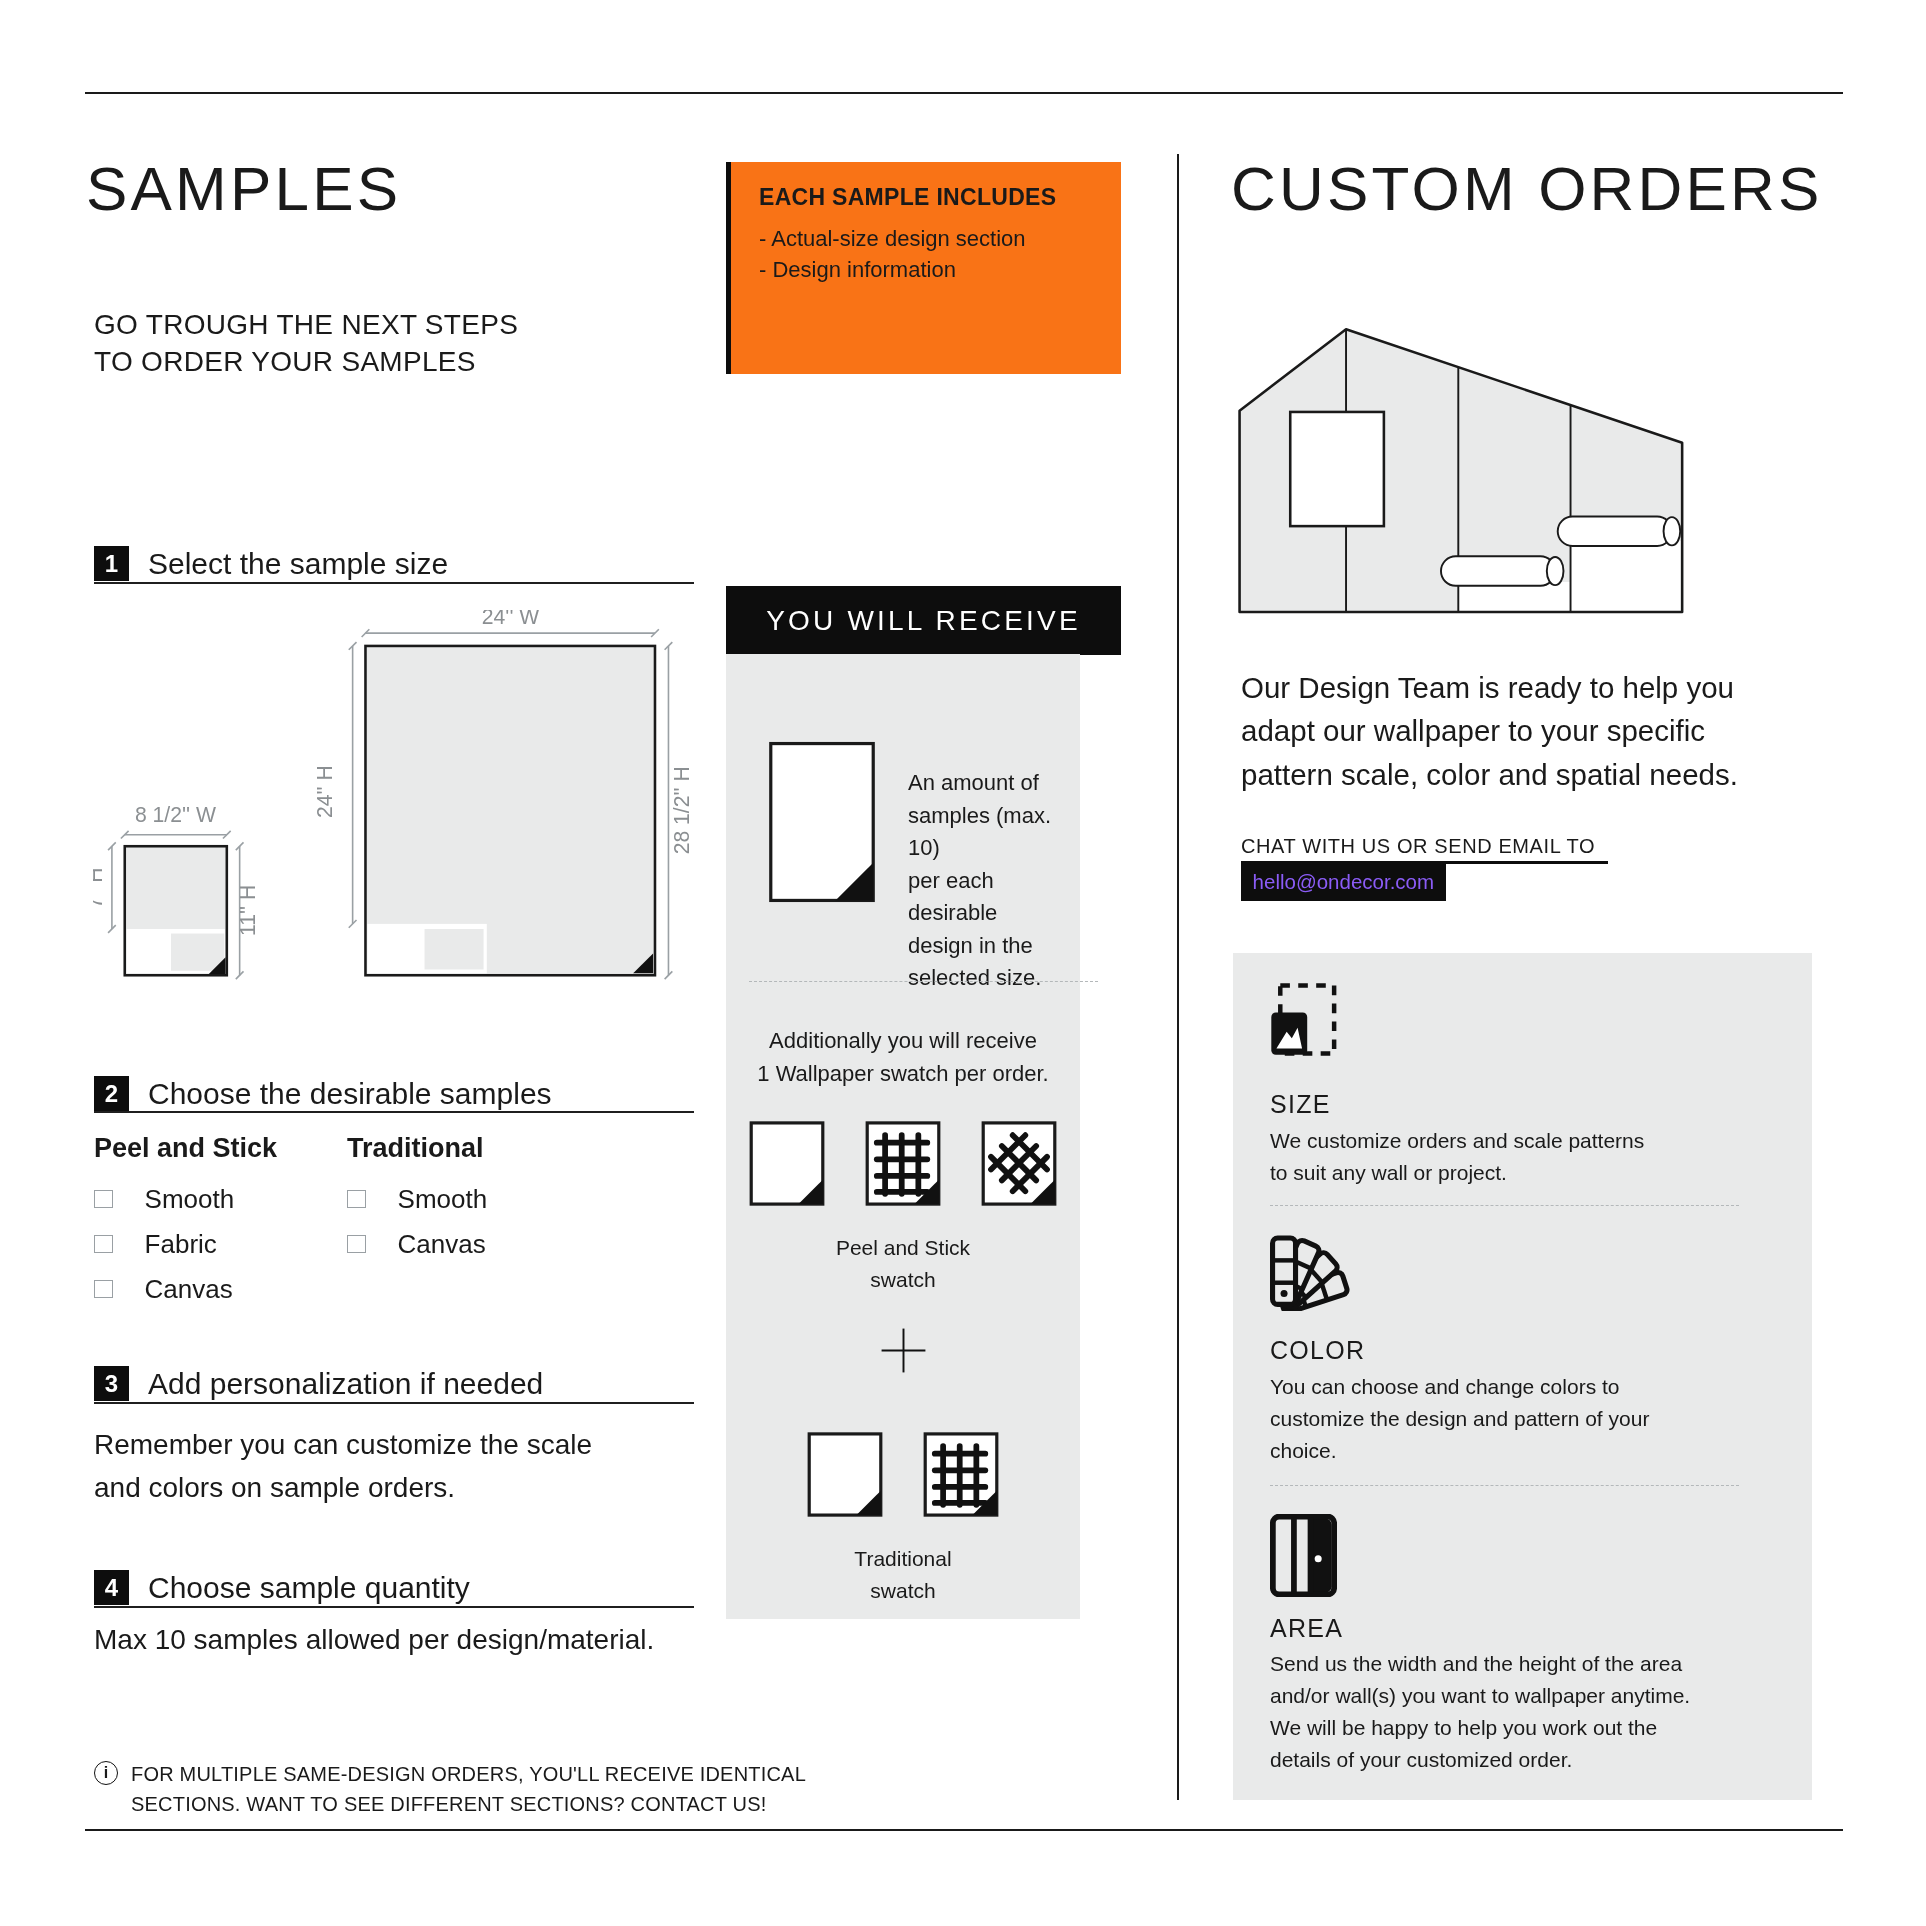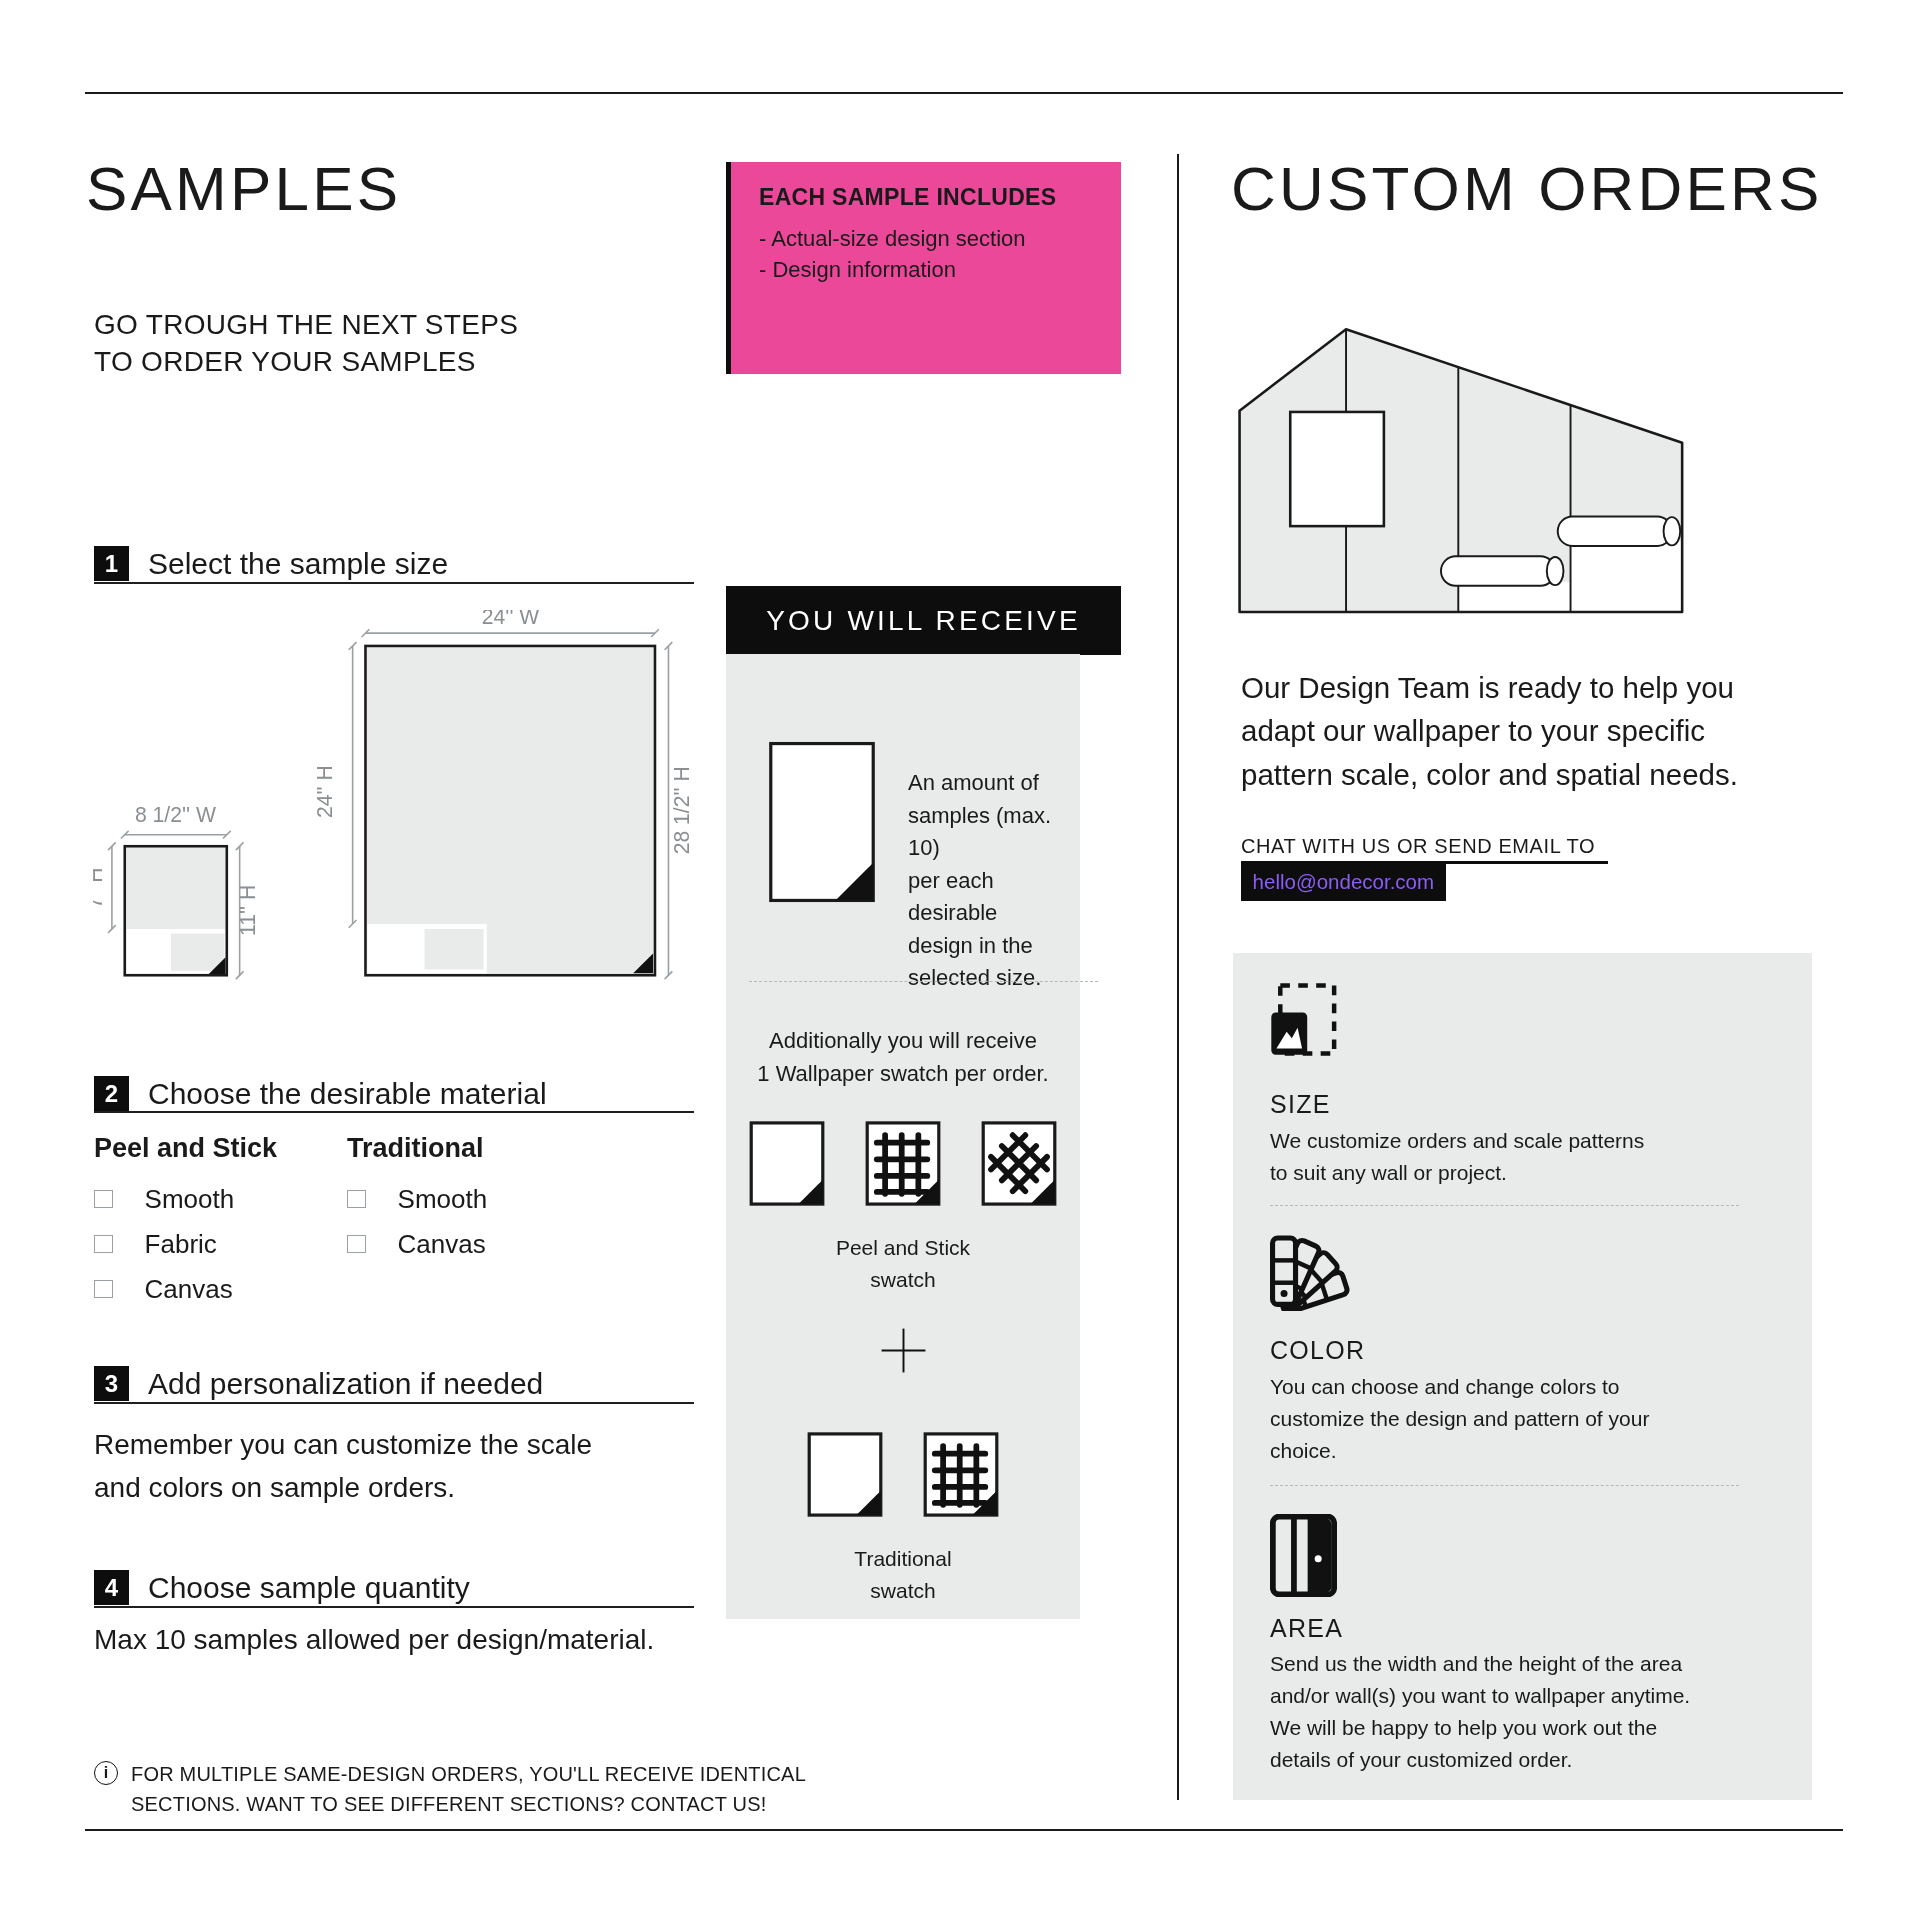--- a/index.html
+++ b/index.html
@@ -20,21 +20,21 @@
   #divider-v { left:1177px; top:154px; width:1.9px; height:1646px; background:#1a1a1a; }
 
   
   .big-title { font-size:62px; font-weight:400; letter-spacing:3.2px; white-space:nowrap; }
   #samples-title { left:86px; top:153px; }
   #custom-title  { left:1231px; top:153px; }
 
   #samples-subtitle { left:94px; top:307px; font-size:28px; line-height:1.32; white-space:pre-line; letter-spacing:0.3px; }
 
   
-  #includes-box { left:726px; top:162px; width:395px; height:212px; background:#ec4899; border-left:5.8px solid #0d0d0d; padding:22px 14px 0 28px; }
+  #includes-box { left:726px; top:162px; width:395px; height:212px; background:#f97316; border-left:5.8px solid #0d0d0d; padding:22px 14px 0 28px; }
   #includes-title { font-size:23px; font-weight:bold; margin-bottom:11.6px; letter-spacing:0.3px; }
   .includes-item { font-size:22px; line-height:1.45; white-space:pre-line; padding-left:19px; text-indent:-19px; }
 
   
   .step { position:absolute; left:94px; display:flex; align-items:center; gap:19px; }
   #step-1 { top:546px; } #step-2 { top:1076px; } #step-3 { top:1366px; } #step-4 { top:1570px; }
   .step-num { width:35px; height:35px; background:#0d0d0d; color:#ffffff; font-size:24px; font-weight:bold; display:flex; align-items:center; justify-content:center; flex:none; }
   .step-title { font-size:30px; white-space:nowrap; }
   .step-rule { position:absolute; left:94px; width:600px; height:1.9px; background:#1f1f1f; }
   #step-rule-1 { top:582px; } #step-rule-2 { top:1111px; } #step-rule-3 { top:1402px; } #step-rule-4 { top:1606px; }
@@ -116,21 +116,21 @@
 </div>
 
 <div class="step" id="step-1">
   <div class="step-num">1</div>
   <div class="step-title">Select the sample size</div>
 </div>
 <div class="abs step-rule" id="step-rule-1"></div>
 
 <div class="step" id="step-2">
   <div class="step-num">2</div>
-  <div class="step-title">Choose the desirable material</div>
+  <div class="step-title">Choose the desirable samples</div>
 </div>
 <div class="abs step-rule" id="step-rule-2"></div>
 
 <div class="step" id="step-3">
   <div class="step-num">3</div>
   <div class="step-title">Add personalization if needed</div>
 </div>
 <div class="abs step-rule" id="step-rule-3"></div>
 
 <div class="step" id="step-4">

